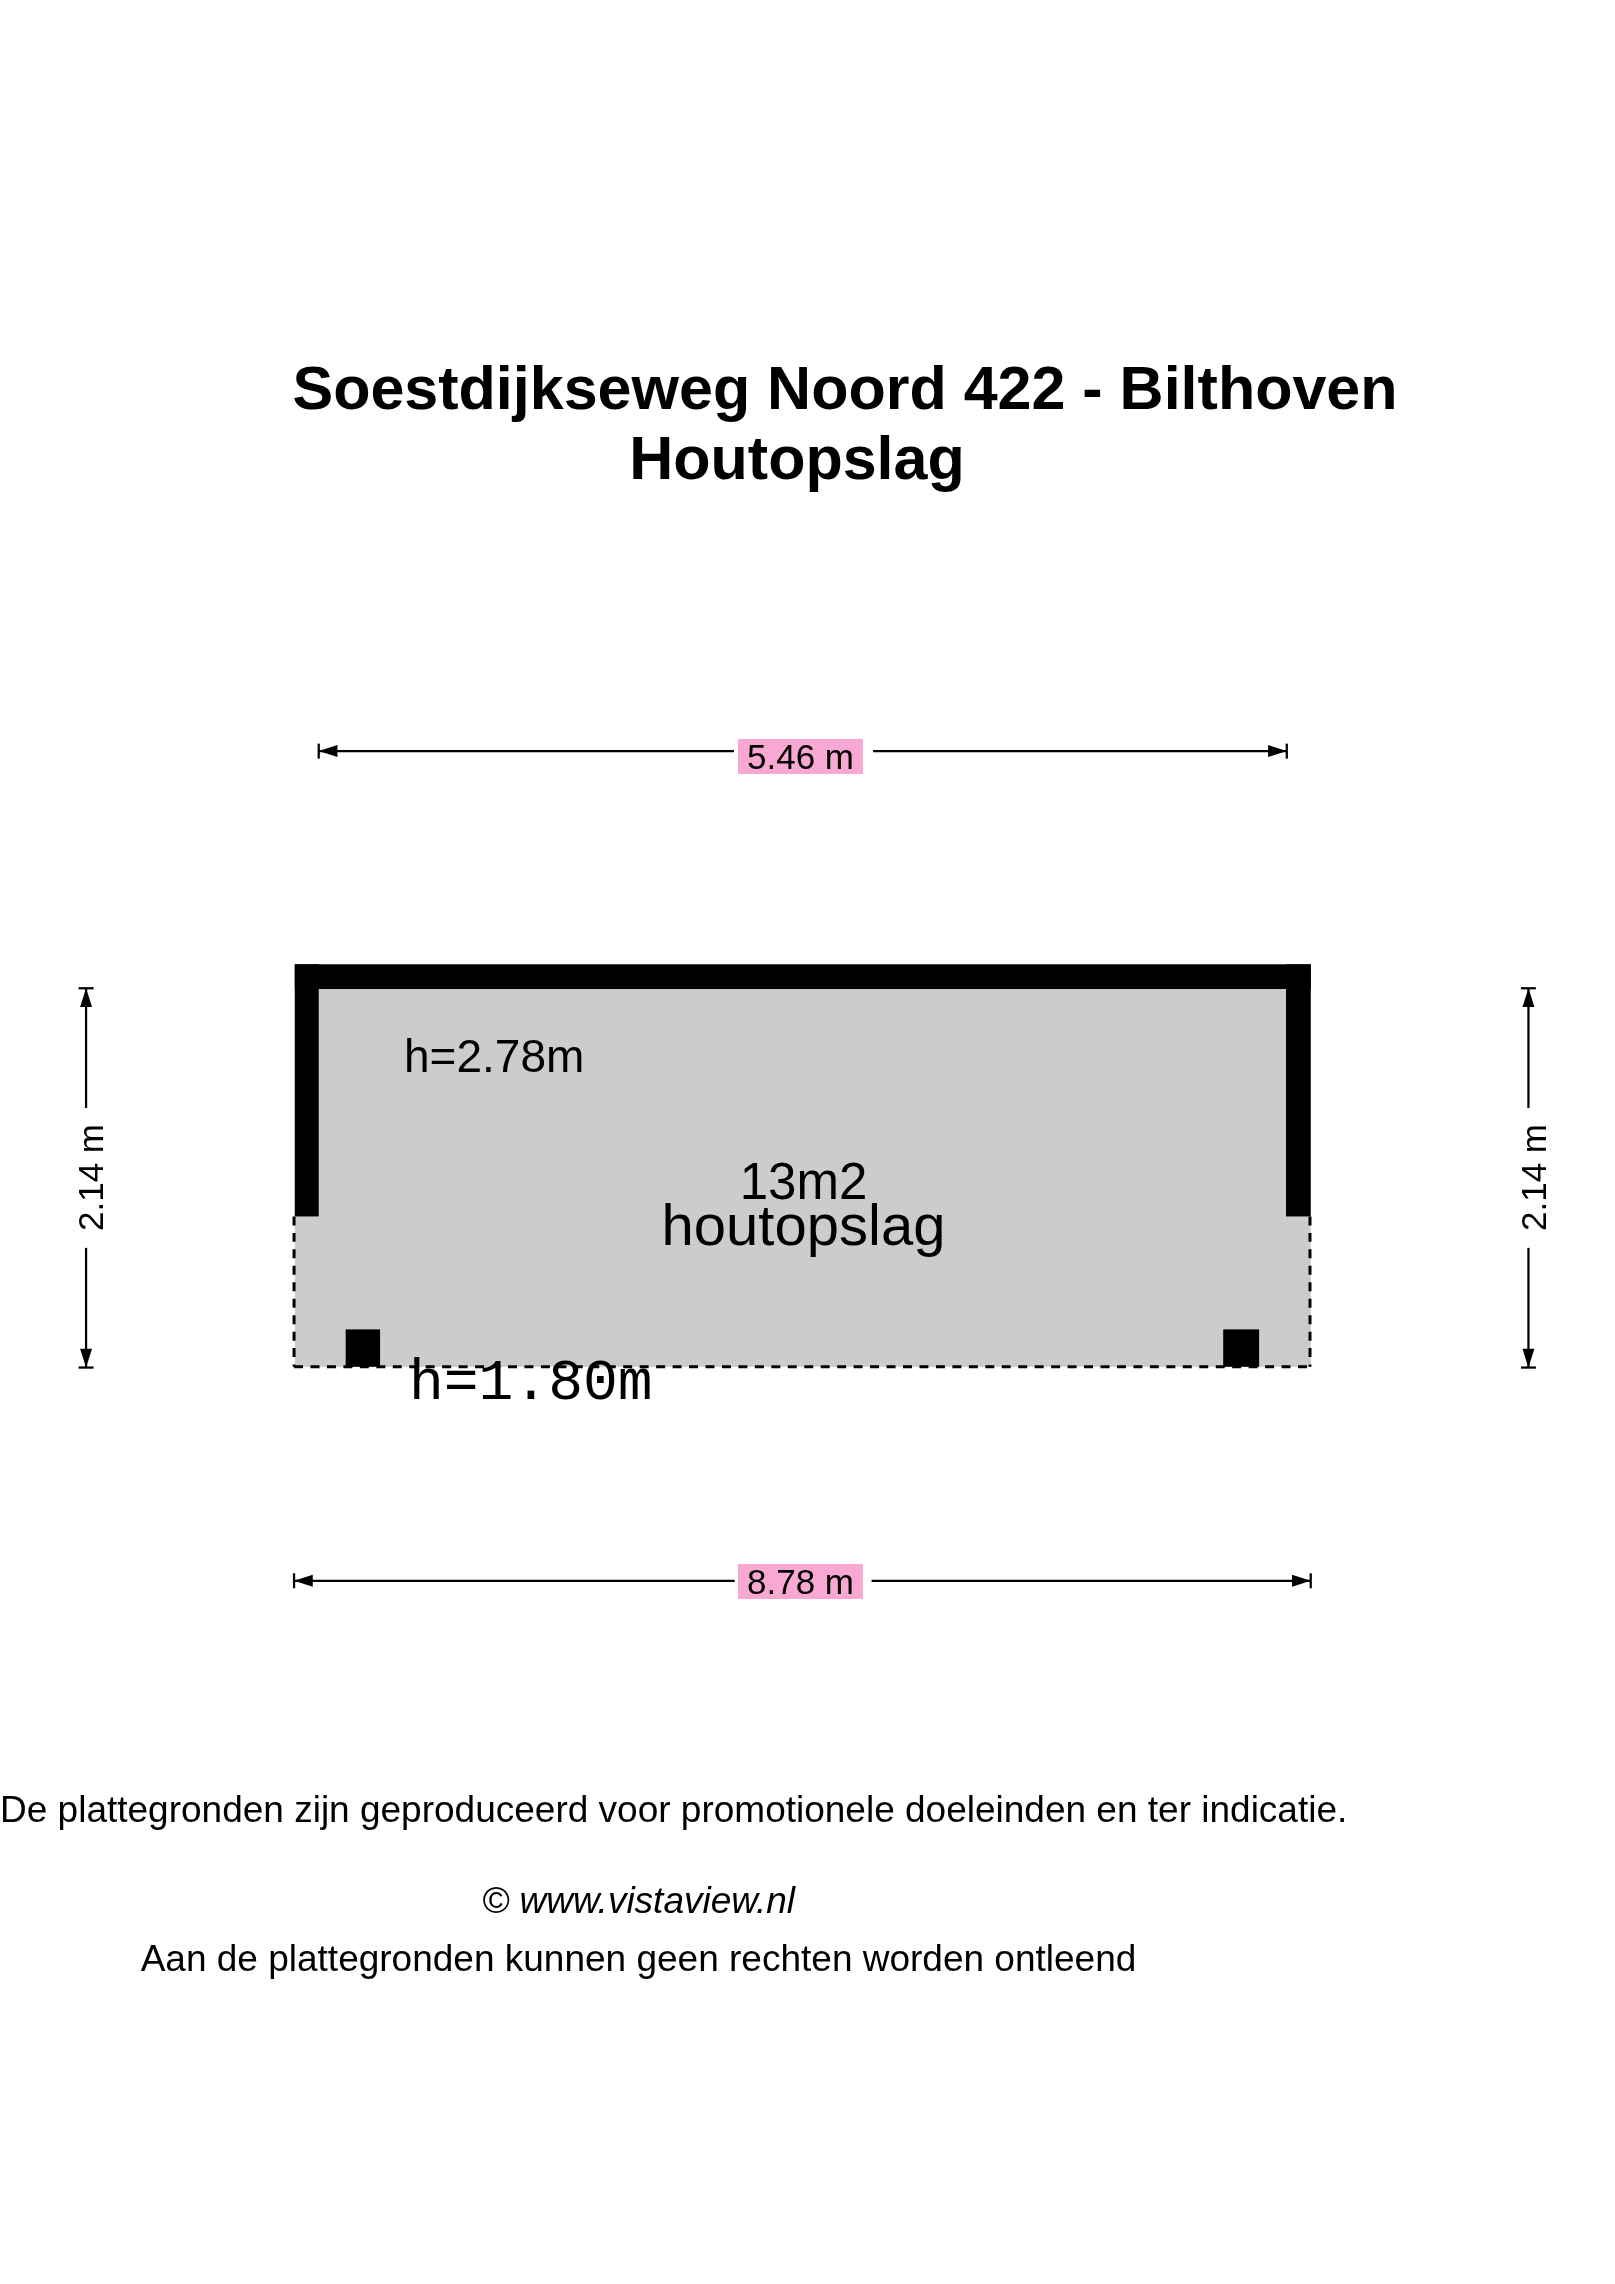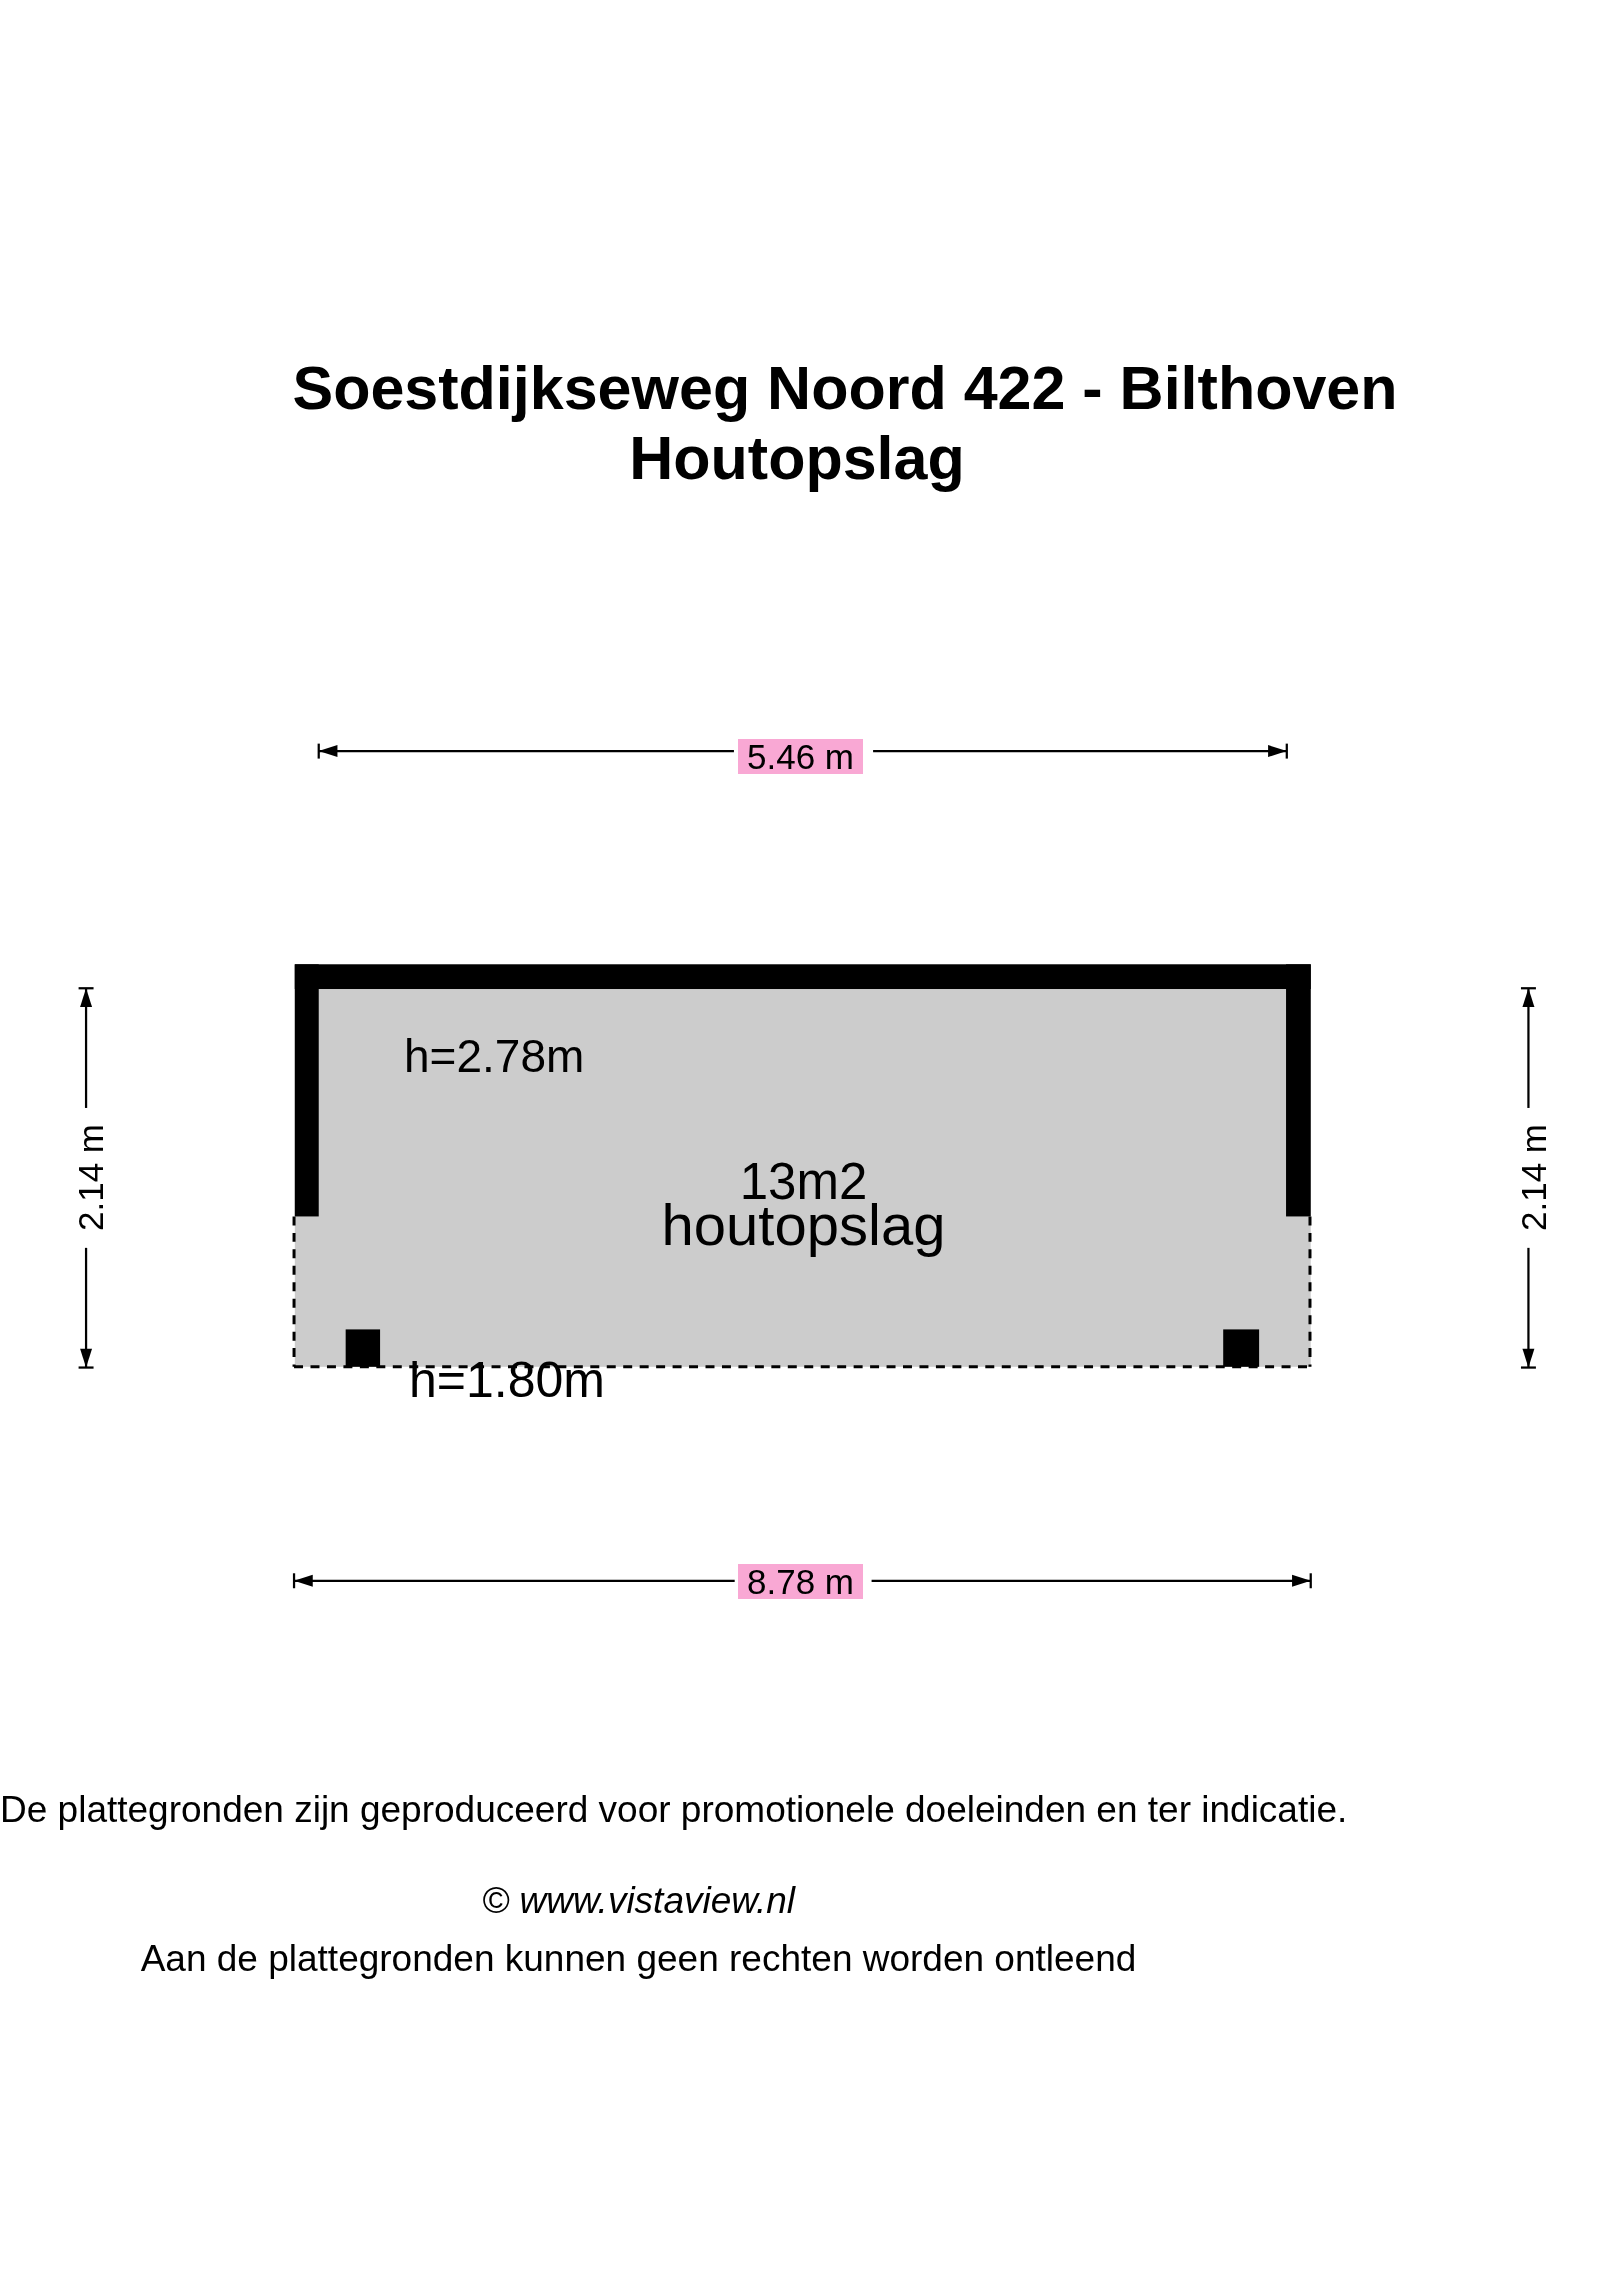--- a/index.html
+++ b/index.html
@@ -84,18 +84,18 @@
 </svg>
 
 <div class="dim-label" style="left:738px; top:739px;">5.46 m</div>
 <div class="dim-label" style="left:738px; top:1564px;">8.78 m</div>
 <div class="vlabel" style="left:28.4px; top:1160px;">2.14 m</div>
 <div class="vlabel" style="left:723px; top:1160px; left:1471px;">2.14 m</div>
 
 <div class="room-text" style="left:404px; top:989px; font-size:46px;">h=2.78m</div>
 <div class="room-text" style="left:0; width:1607px; text-align:center; top:1112px; font-size:51px;">13m2</div>
 <div class="room-text" style="left:0; width:1607px; text-align:center; top:1152px; font-size:58px;">houtopslag</div>
-<div class="room-text" style="left:409px; top:1311px; font-size:50px;">h=1.80m</div>
+<div class="room-text" style="left:409px; top:1311px; font-size:58px;font-family:Liberation Mono, monospace;">h=1.80m</div>
 
 <div class="footer" style="top:1785px;">De plattegronden zijn geproduceerd voor promotionele doeleinden en ter indicatie.</div>
 <div class="footer" style="top:1934px;">Aan de plattegronden kunnen geen rechten worden ontleend</div>
 <div class="footer" style="top:1876px;font-style:italic;">© www.vistaview.nl</div>
 
 
 </body></html>

